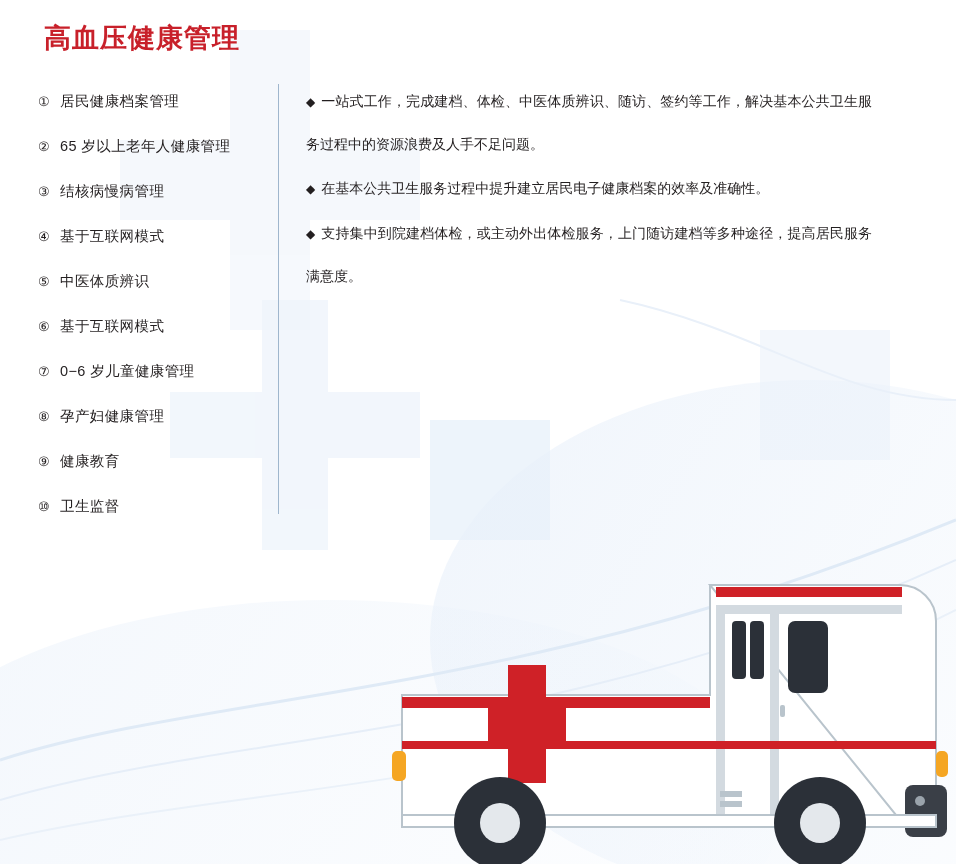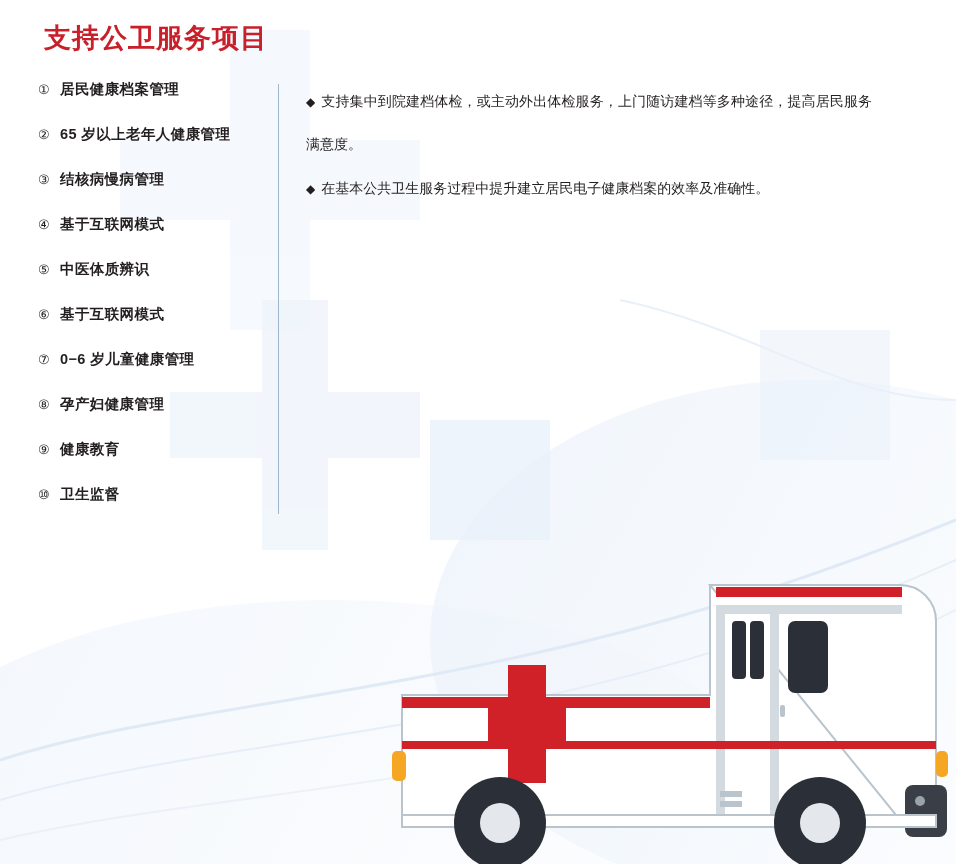--- a/index.html
+++ b/index.html
@@ -67,22 +67,23 @@
     color: #231f20;
     white-space: nowrap;
   }
   .left-item .num {
     width: 22px;
     flex: 0 0 22px;
     font-size: 13px;
     color: #231f20;
   }
   .left-item .txt {
-    font-weight: bold;
+    font-weight: normal;
     letter-spacing: 0.4px;
+    margin-top: 12px;
   }
 
   
   .divider {
     position: absolute;
     left: 278px;
     top: 84px;
     width: 1px;
     height: 430px;
     background: #9fb6cd;
@@ -139,21 +140,21 @@
   <div class="bg-sweep" style="left:430px; top:380px; width:760px; height:520px; opacity:0.7;"></div>
   <div class="bg-sweep" style="left:-120px; top:600px; width:900px; height:420px; opacity:0.55;"></div>
   <svg width="956" height="864" style="position:absolute;left:0;top:0;">
     <path d="M0 760 C 220 690, 520 700, 956 520" stroke="#dfeaf6" stroke-width="3" fill="none"></path>
     <path d="M0 800 C 240 730, 560 740, 956 560" stroke="#e6eef8" stroke-width="2" fill="none"></path>
     <path d="M0 840 C 260 780, 600 790, 956 610" stroke="#eaf1f9" stroke-width="2" fill="none"></path>
     <path d="M620 300 C 760 330, 840 400, 956 400" stroke="#e9f0f9" stroke-width="2" fill="none"></path>
   </svg>
 </div>
 
-<div class="page-title">支持公卫服务项目</div>
+<div class="page-title">高血压健康管理</div>
 
 <div class="left-list">
   <div class="left-item">
     <span class="num">①</span>
     <span class="txt">居民健康档案管理</span>
   </div>
   <div class="left-item">
     <span class="num">②</span>
     <span class="txt">65 岁以上老年人健康管理</span>
   </div>
@@ -188,24 +189,27 @@
   <div class="left-item">
     <span class="num">⑩</span>
     <span class="txt">卫生监督</span>
   </div>
 </div>
 
 <div class="divider"></div>
 
 <div class="right-col">
   <div class="para">
-    <span class="bullet">◆</span><span>支持集中到院建档体检，或主动外出体检服务，上门随访建档等多种途径，提高居民服务满意度。</span>
+    <span class="bullet">◆</span><span>一站式工作，完成建档、体检、中医体质辨识、随访、签约等工作，解决基本公共卫生服务过程中的资源浪费及人手不足问题。</span>
   </div>
   <div class="para">
     <span class="bullet">◆</span><span>在基本公共卫生服务过程中提升建立居民电子健康档案的效率及准确性。</span>
+  </div>
+  <div class="para">
+    <span class="bullet">◆</span><span>支持集中到院建档体检，或主动外出体检服务，上门随访建档等多种途径，提高居民服务满意度。</span>
   </div>
 </div>
 
 <div class="ambulance">
   <svg width="576" height="320" viewBox="0 0 576 320">
 
     <path d="M22 150 L22 275 L520 275 L520 40 L330 40 L330 150 Z" fill="#ffffff" stroke="#b9c4cc" stroke-width="2"></path>
 
     <path d="M330 40 L520 40 C 540 40 556 56 556 76 L556 262 C 556 270 550 275 542 275 L520 275 Z" fill="#ffffff" stroke="#b9c4cc" stroke-width="2"></path>
 

